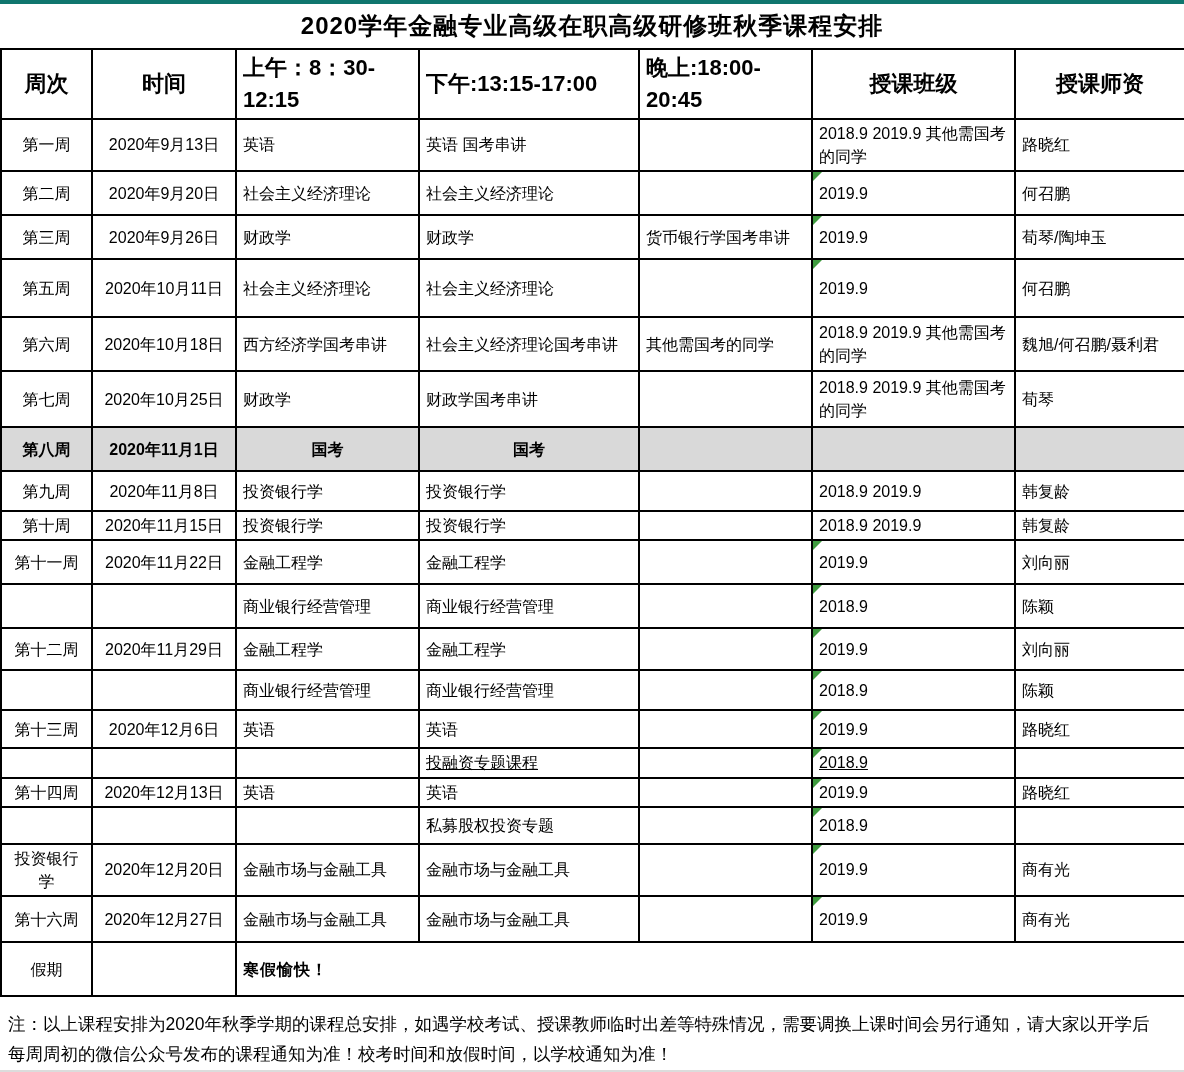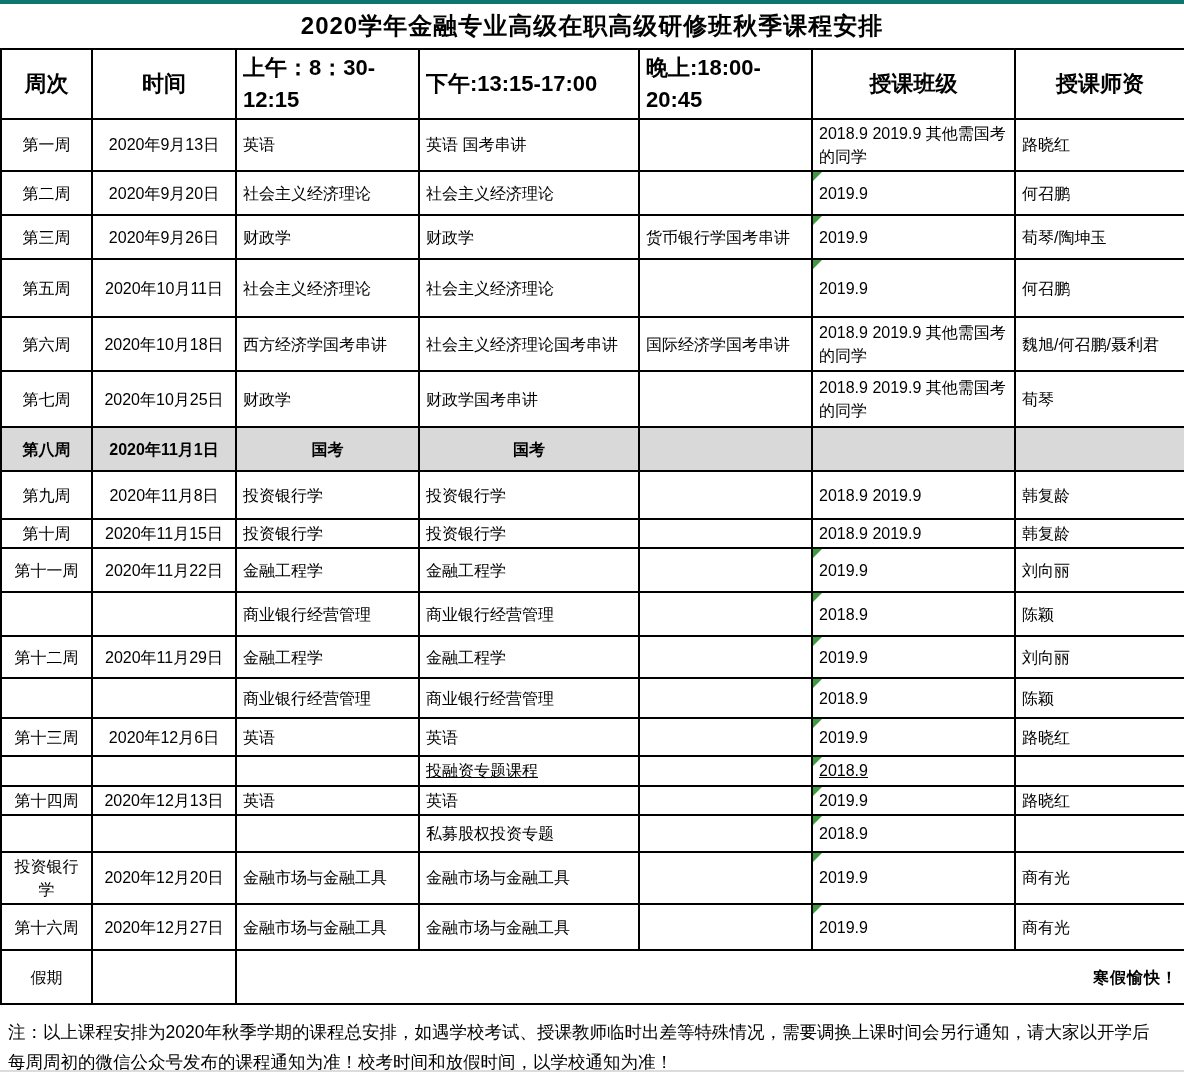--- a/index.html
+++ b/index.html
@@ -34,21 +34,21 @@
   .l{text-align:left;}
   td.rel{position:relative;}
   tr.hl td{background:var(--hl-bg);font-weight:bold;margin-top:32px;}
   tr.hl td.l{text-align:center;}
   .marker{
     position:absolute;top:0;left:0;width:0;height:0;
     border-top:9px solid var(--green);
     border-right:9px solid transparent;
   }
   td.holiday-msg{
-    text-align:right;font-weight:bold;font-size:26px;letter-spacing:1px;
+    text-align:left;font-weight:bold;font-size:26px;letter-spacing:1px;
   }
   .note{
     padding:12px 8px 0 8px;font-size:17.5px;line-height:30px;text-align:left;
     white-space:nowrap;
   }
 </style>
 </head>
 <body>
 
 <div class="sheet">
@@ -110,21 +110,21 @@
           <td class="l">社会主义经济理论</td>
           <td class="l"></td>
           <td class="l rel"><span class="marker"></span><span>2019.9</span></td>
           <td class="l">何召鹏</td>
         </tr>
         <tr style="height: 54px;">
           <td class="c">第六周</td>
           <td class="c">2020年10月18日</td>
           <td class="l">西方经济学国考串讲</td>
           <td class="l">社会主义经济理论国考串讲</td>
-          <td class="l">国际经济学国考串讲</td>
+          <td class="l">其他需国考的同学</td>
           <td class="l rel">2018.9 2019.9 其他需国考的同学</td>
           <td class="l">魏旭/何召鹏/聂利君</td>
         </tr>
         <tr style="height: 56px;">
           <td class="c">第七周</td>
           <td class="c">2020年10月25日</td>
           <td class="l">财政学</td>
           <td class="l">财政学国考串讲</td>
           <td class="l"></td>
           <td class="l rel">2018.9 2019.9 其他需国考的同学</td>
@@ -132,21 +132,21 @@
         </tr>
         <tr class="hl" style="height: 44px;">
           <td class="c">第八周</td>
           <td class="c">2020年11月1日</td>
           <td class="l">国考</td>
           <td class="l">国考</td>
           <td class="l"></td>
           <td class="l rel"></td>
           <td class="l"></td>
         </tr>
-        <tr style="height: 48px;">
+        <tr style="height: 40px;">
           <td class="c">第九周</td>
           <td class="c">2020年11月8日</td>
           <td class="l">投资银行学</td>
           <td class="l">投资银行学</td>
           <td class="l"></td>
           <td class="l rel">2018.9 2019.9</td>
           <td class="l">韩复龄</td>
         </tr>
         <tr style="height: 29px; border-radius: 22px;">
           <td class="c">第十周</td>

